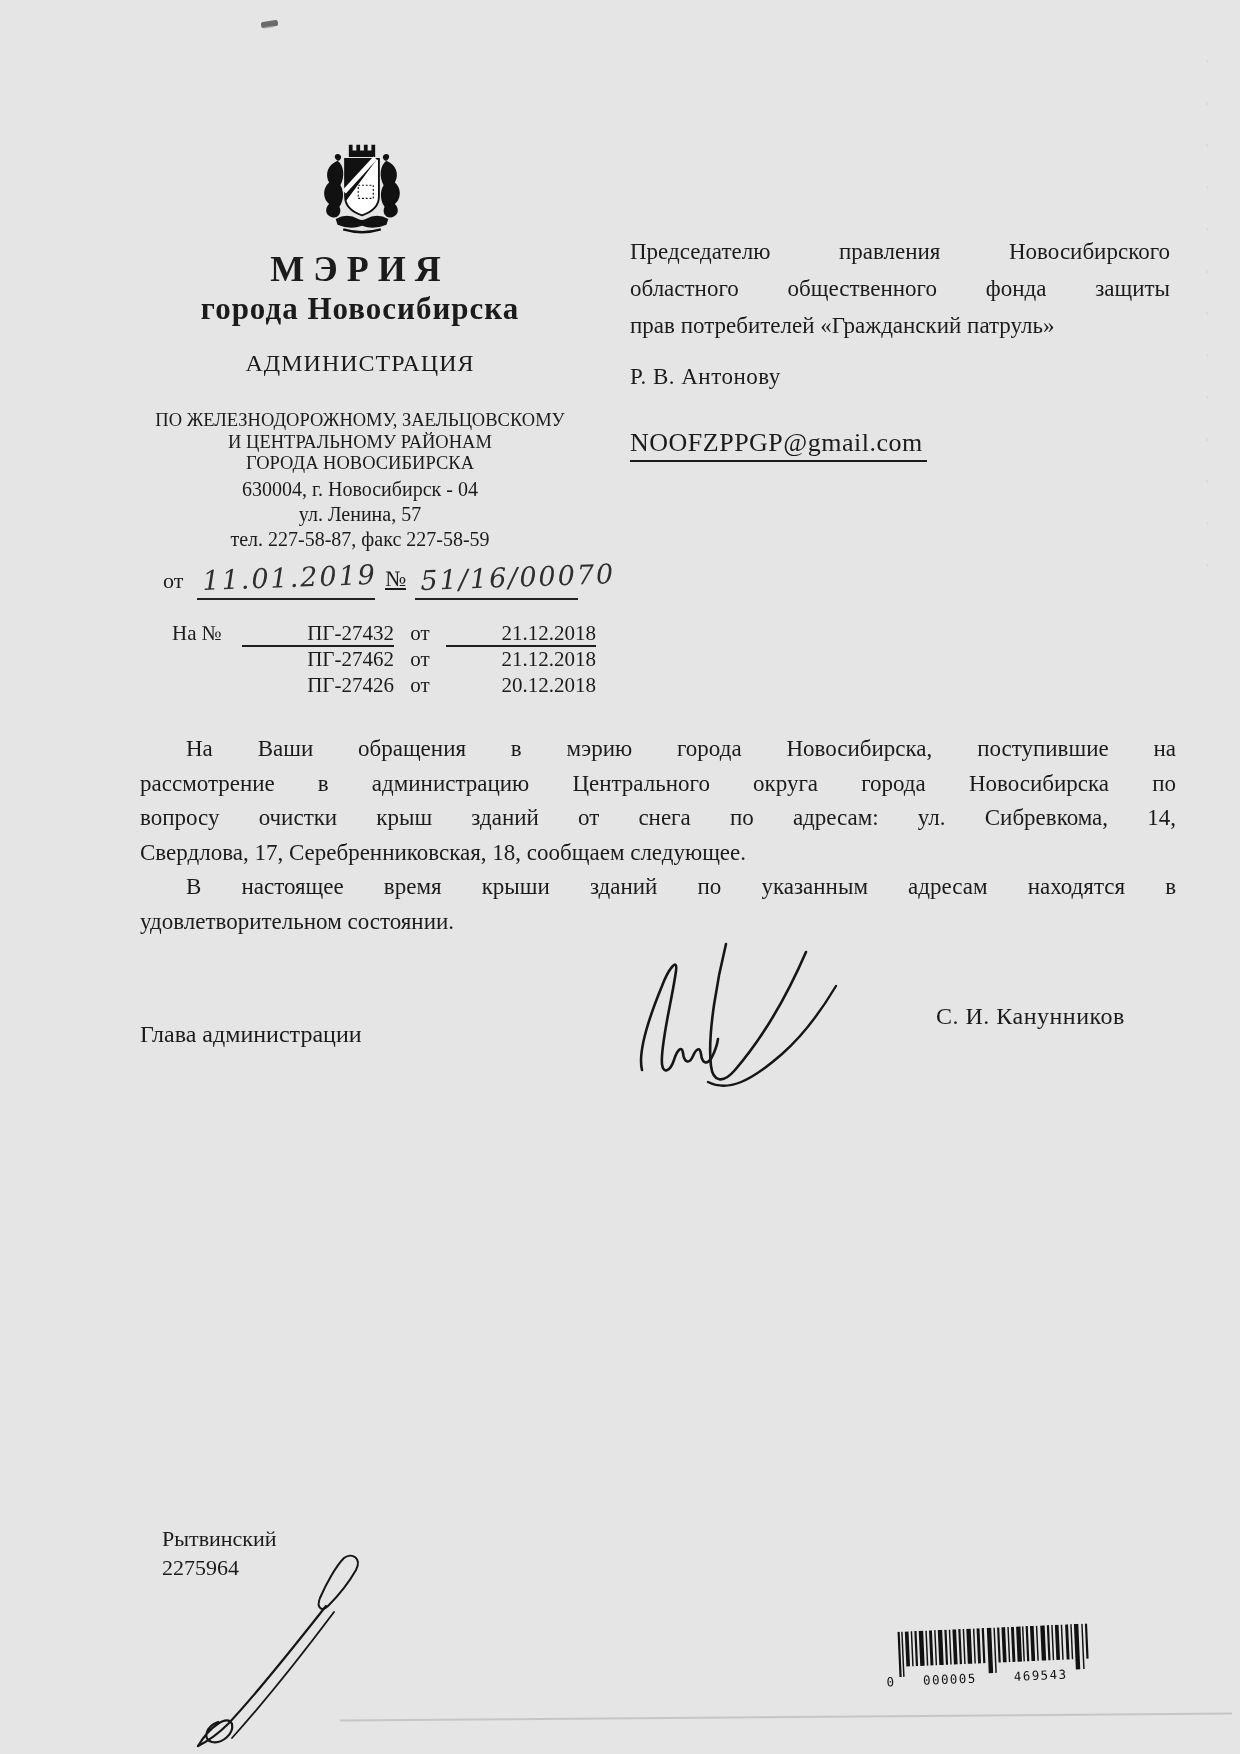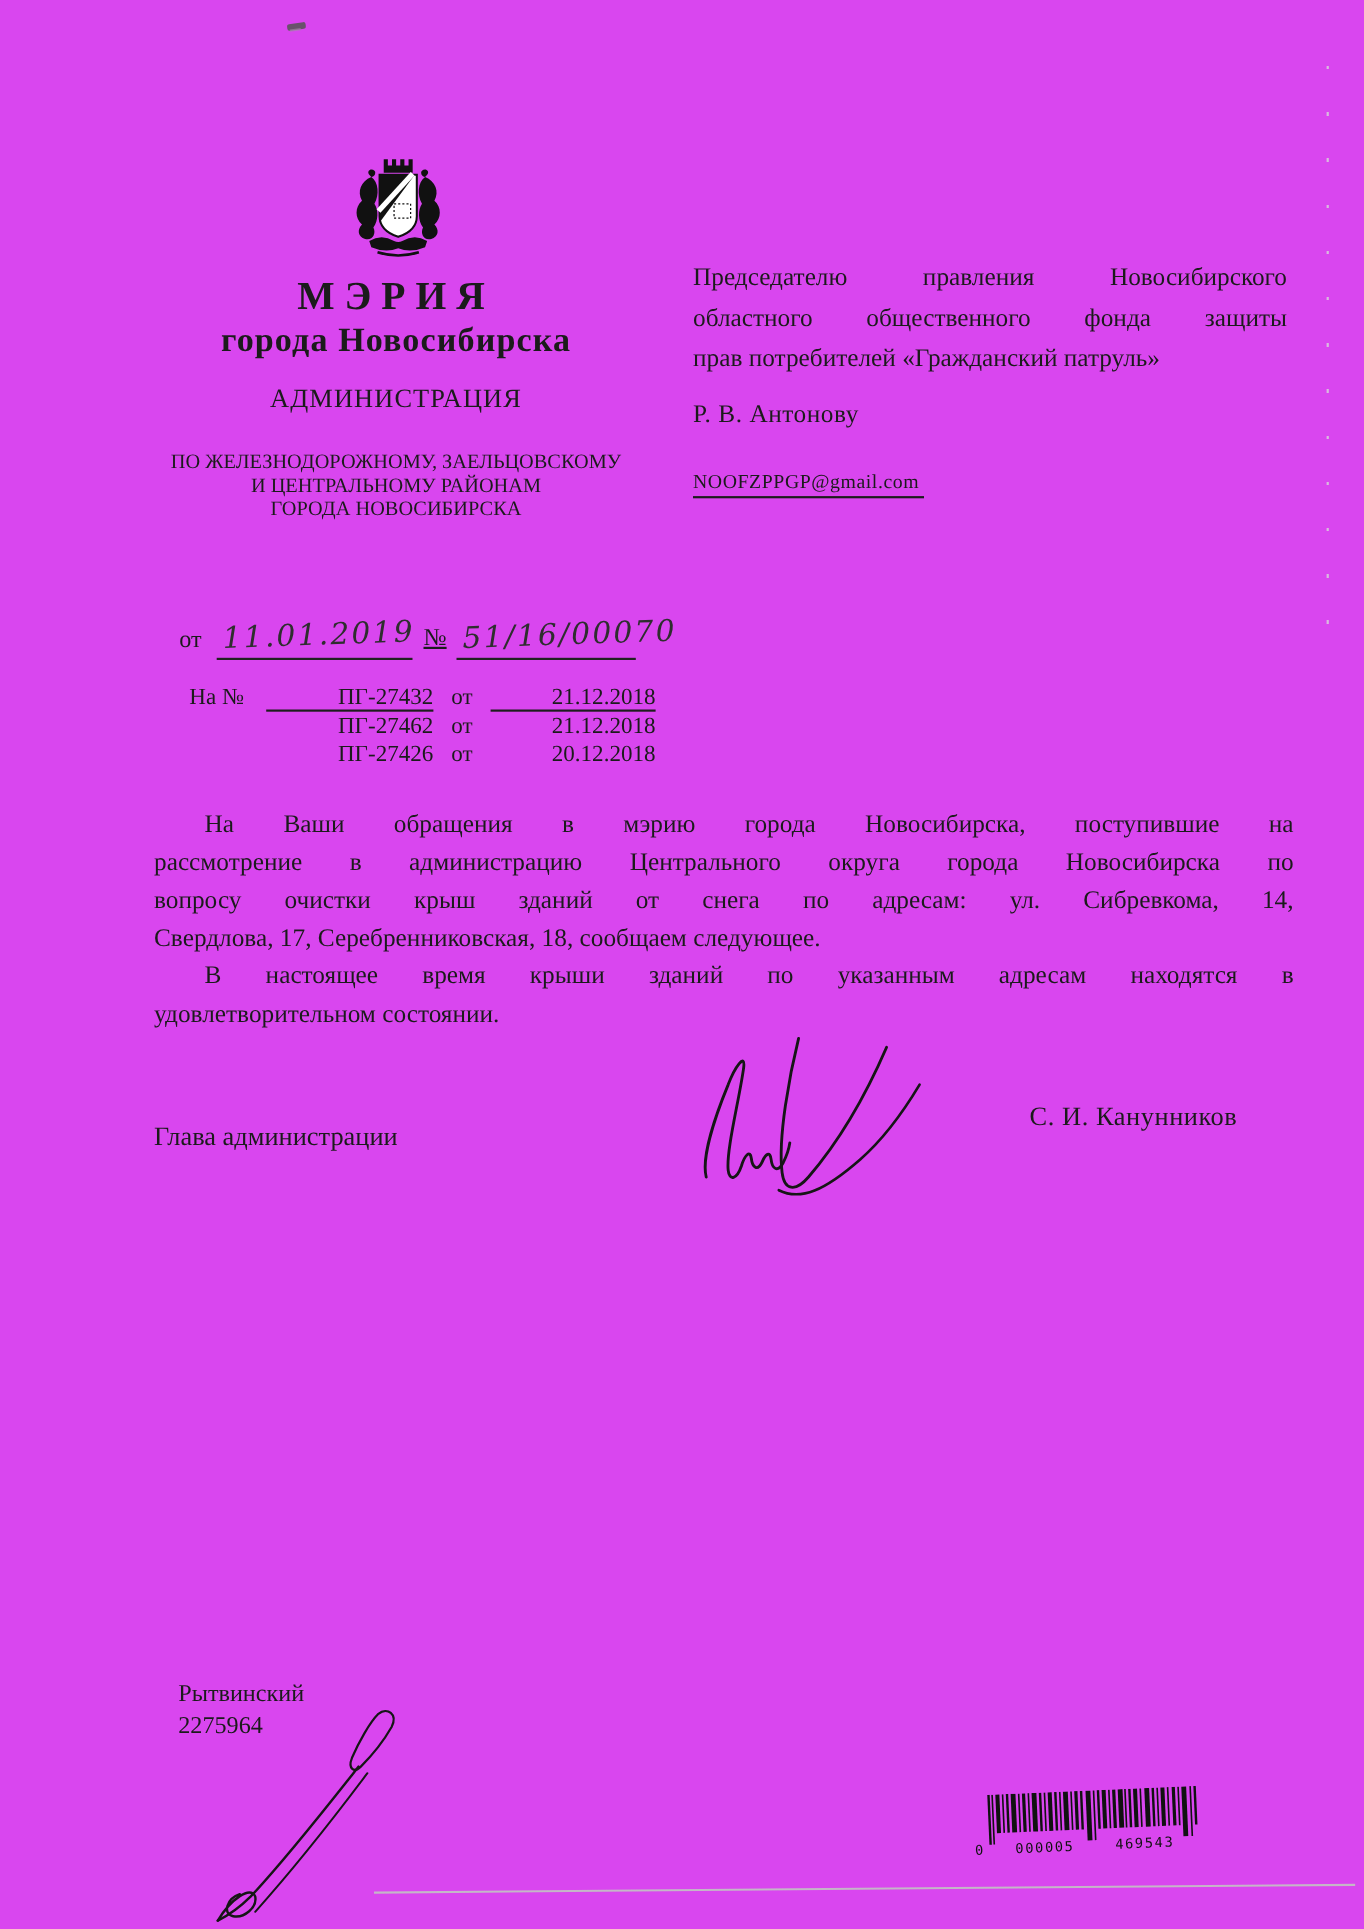--- a/index.html
+++ b/index.html
@@ -1,20 +1,20 @@
 <!DOCTYPE html>
 <html><head>
 <meta charset="utf-8">
 <style>
   html,body{margin:0;padding:0;background:#888;}
   .page{
     position:relative;
     width:1240px;height:1754px;
     margin:0 auto;
-    background:#d946ef;
+    background:#e5e5e5;
     font-family:"Liberation Serif", serif;
     color:#1b1b1b;
     overflow:hidden;
   }
   .abs{position:absolute;}
   .center{text-align:center;}
 
   
   .smudge{left:261px;top:21px;width:17px;height:6px;background:#555;border-radius:2px;transform:rotate(-8deg);opacity:.85;}
   .smudge:after{content:"";position:absolute;left:2px;top:5px;width:10px;height:2px;background:#999;opacity:.6;}
@@ -51,21 +51,21 @@
     grid-auto-rows:26px;font-size:21px;}
   .incoming .cell{white-space:nowrap;}
   .u-cell{border-bottom:2.5px solid #1d1d1d;}
   .num-cell{padding-left:8px;text-align:right;}
 
   
   .recipient-pos{left:630px;top:233px;width:540px;font-size:23px;line-height:37px;}
   .jline{text-align:justify;text-align-last:justify;}
   .jline-last{text-align:justify;text-align-last:left;}
   .recipient-name{left:630px;top:364px;font-size:23px;letter-spacing:.5px;}
-  .recipient-email{left:630px;top:428px;font-size:18px;letter-spacing:.5px;
+  .recipient-email{left:630px;top:428px;font-size:26px;letter-spacing:.5px;
     border-bottom:2.5px solid #1b1b1b;padding:0 4px 2px 0;}
 
   
   .body-text{left:140px;top:732px;width:1036px;font-size:23px;line-height:34.5px;}
   .indent{text-indent:46px;}
 
   
   .sig-pos{left:140px;top:973px;font-size:24px;margin-top:48px;}
   .sig-scribble{left:628px;top:940px;width:215px;height:170px;}
   .sig-name{left:936px;top:1003px;font-size:24px;letter-spacing:.5px;}
@@ -112,20 +112,25 @@
 
   <div class="abs org-line1 center">МЭРИЯ</div>
   <div class="abs org-line2 center">города Новосибирска</div>
   <div class="abs dept-block center">
     <div>АДМИНИСТРАЦИЯ</div>
   </div>
   <div class="abs district-block center">
     <div>ПО ЖЕЛЕЗНОДОРОЖНОМУ, ЗАЕЛЬЦОВСКОМУ</div>
     <div>И ЦЕНТРАЛЬНОМУ РАЙОНАМ</div>
     <div>ГОРОДА НОВОСИБИРСКА</div>
+  </div>
+  <div class="abs address-block center">
+    <div>630004, г. Новосибирск - 04</div>
+    <div>ул. Ленина, 57</div>
+    <div>тел. 227-58-87, факс 227-58-59</div>
   </div>
 
   <span class="abs out-from">от</span>
   <div class="abs out-date-line">
     <span class="hand">11.01.2019</span>
   </div>
   <span class="abs out-num-label">№</span>
   <div class="abs out-num-line">
     <span class="hand">51/16/00070</span>
   </div>

